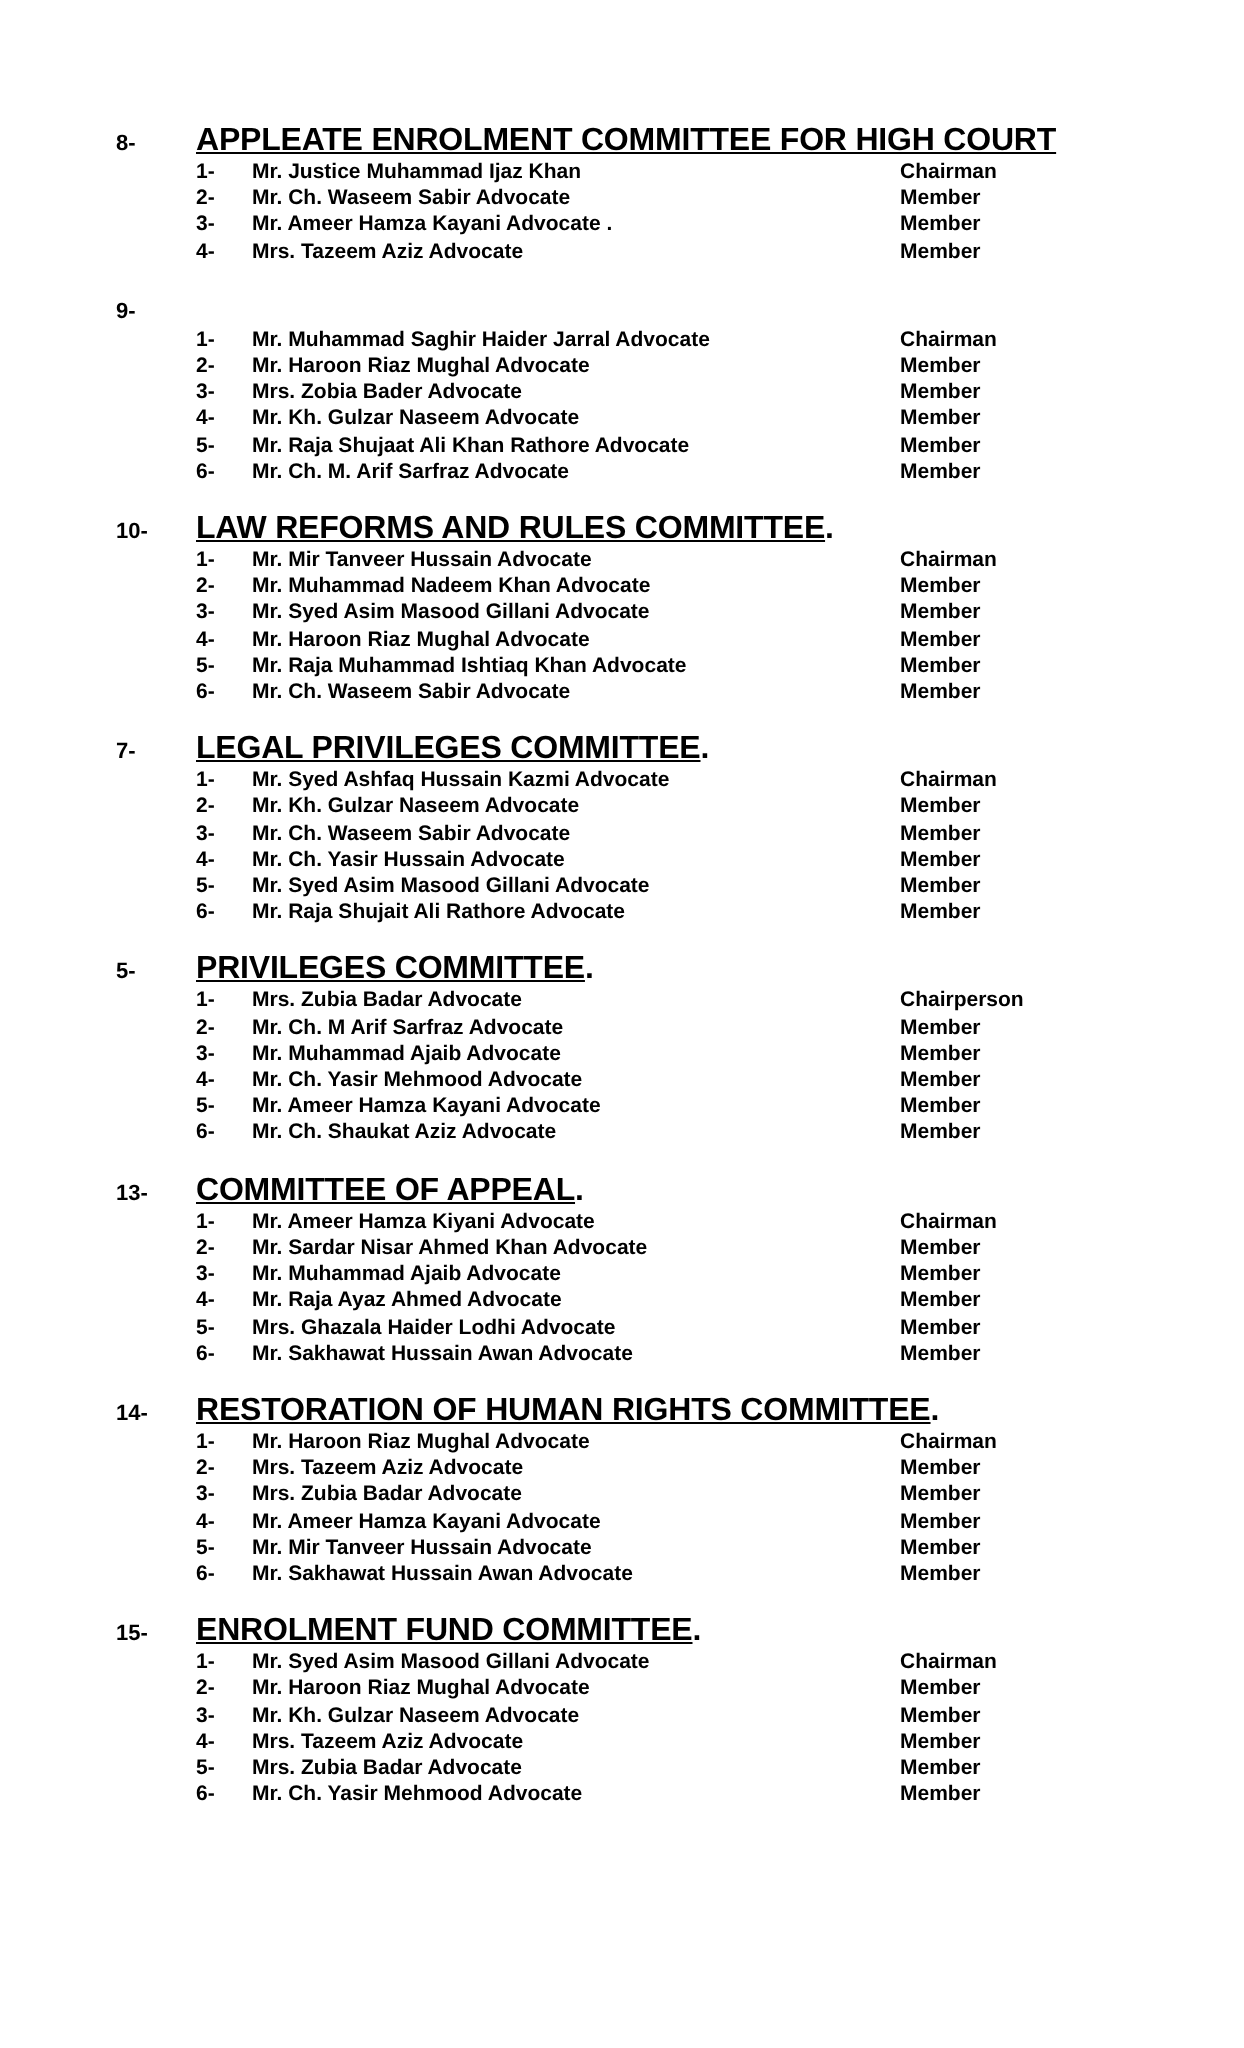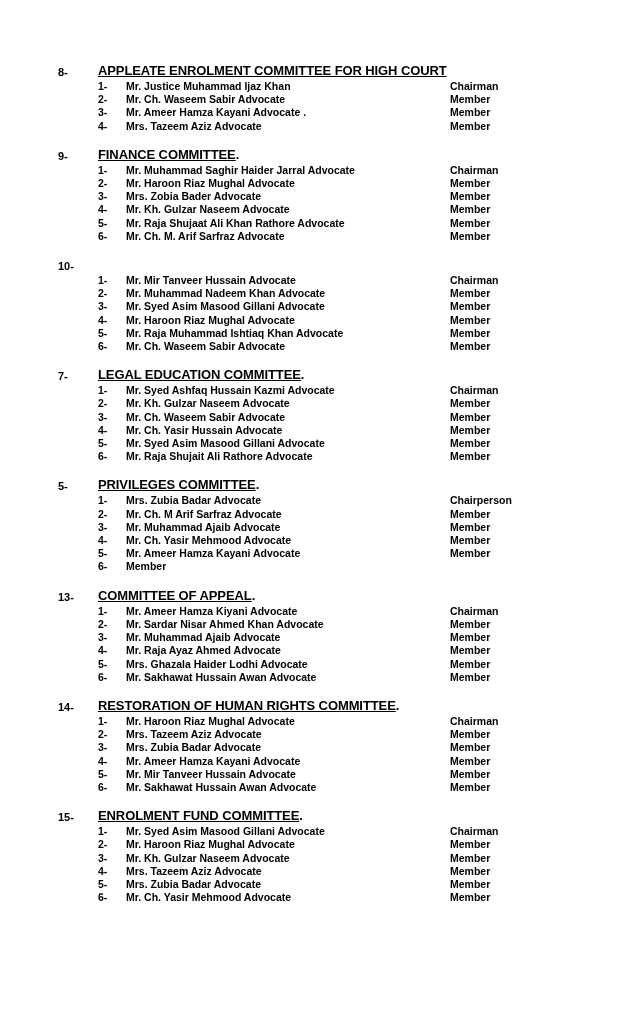--- a/index.html
+++ b/index.html
@@ -32,21 +32,21 @@
   }
   .com-num {
     width: 40px;
     flex: 0 0 40px;
     font-size: 11px;
     font-weight: bold;
     line-height: 14px;
     padding-top: 3px;
   }
   .com-title {
-    font-size: 13px;
+    font-size: 16px;
     font-weight: bold;
     line-height: 17px;
     letter-spacing: -0.1px;
     white-space: nowrap;
   }
   .com-title .u {
     text-decoration: underline;
   }
   .members {
     margin-top: 1px;
@@ -101,21 +101,20 @@
           <div class="member-row">
             <span class="m-idx">4-</span>
             <span class="m-name"> Mrs. Tazeem Aziz Advocate</span>
             <span class="m-role">Member</span>
           </div>
         </div>
       </div>
       <div class="committee">
         <div class="committee-head">
           <div class="com-num">9-</div>
-          <div class="com-title"><span class="u">FINANCE COMMITTEE</span><span>.</span></div>
         </div>
         <div class="members">
           <div class="member-row">
             <span class="m-idx">1-</span>
             <span class="m-name">Mr. Muhammad Saghir Haider Jarral Advocate</span>
             <span class="m-role"> Chairman</span>
           </div>
           <div class="member-row">
             <span class="m-idx">2-</span>
             <span class="m-name">Mr. Haroon Riaz Mughal Advocate</span>
@@ -139,20 +138,21 @@
           <div class="member-row">
             <span class="m-idx">6-</span>
             <span class="m-name">Mr. Ch. M. Arif Sarfraz Advocate</span>
             <span class="m-role">Member</span>
           </div>
         </div>
       </div>
       <div class="committee">
         <div class="committee-head">
           <div class="com-num">10-</div>
+          <div class="com-title"><span class="u">LAW REFORMS AND RULES COMMITTEE</span><span>.</span></div>
         </div>
         <div class="members">
           <div class="member-row">
             <span class="m-idx">1-</span>
             <span class="m-name">Mr. Mir Tanveer Hussain Advocate</span>
             <span class="m-role">Chairman</span>
           </div>
           <div class="member-row">
             <span class="m-idx">2-</span>
             <span class="m-name">Mr. Muhammad Nadeem Khan Advocate</span>
@@ -176,21 +176,21 @@
           <div class="member-row">
             <span class="m-idx">6-</span>
             <span class="m-name">Mr. Ch. Waseem Sabir Advocate</span>
             <span class="m-role">Member</span>
           </div>
         </div>
       </div>
       <div class="committee">
         <div class="committee-head">
           <div class="com-num">7-</div>
-          <div class="com-title"><span class="u">LEGAL EDUCATION COMMITTEE</span><span>.</span></div>
+          <div class="com-title"><span class="u">LEGAL PRIVILEGES COMMITTEE</span><span>.</span></div>
         </div>
         <div class="members">
           <div class="member-row">
             <span class="m-idx">1-</span>
             <span class="m-name">Mr. Syed Ashfaq Hussain Kazmi Advocate</span>
             <span class="m-role">Chairman</span>
           </div>
           <div class="member-row">
             <span class="m-idx">2-</span>
             <span class="m-name">Mr. Kh. Gulzar Naseem Advocate</span>
@@ -244,20 +244,21 @@
             <span class="m-name">Mr. Ch. Yasir Mehmood Advocate</span>
             <span class="m-role">Member</span>
           </div>
           <div class="member-row">
             <span class="m-idx">5-</span>
             <span class="m-name">Mr. Ameer Hamza Kayani Advocate</span>
             <span class="m-role">Member</span>
           </div>
           <div class="member-row">
             <span class="m-idx">6-</span>
+            <span class="m-name">Mr. Ch. Shaukat Aziz Advocate</span>
             <span class="m-role">Member</span>
           </div>
         </div>
       </div>
       <div class="committee">
         <div class="committee-head">
           <div class="com-num">13-</div>
           <div class="com-title"><span class="u">COMMITTEE OF APPEAL</span><span>.</span></div>
         </div>
         <div class="members">

